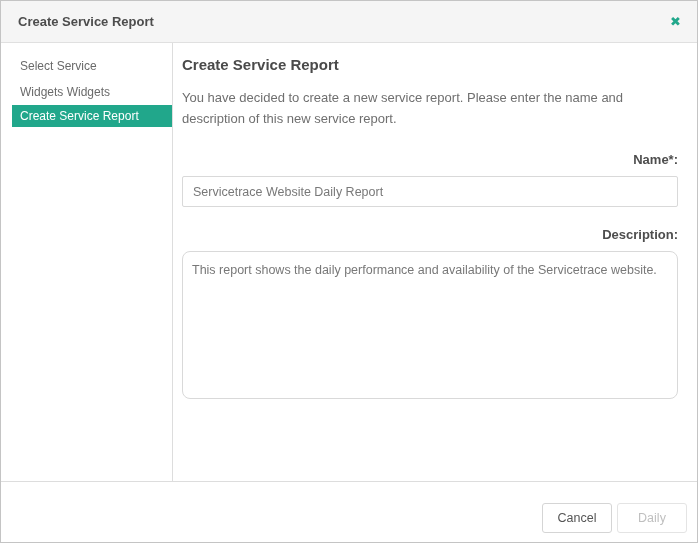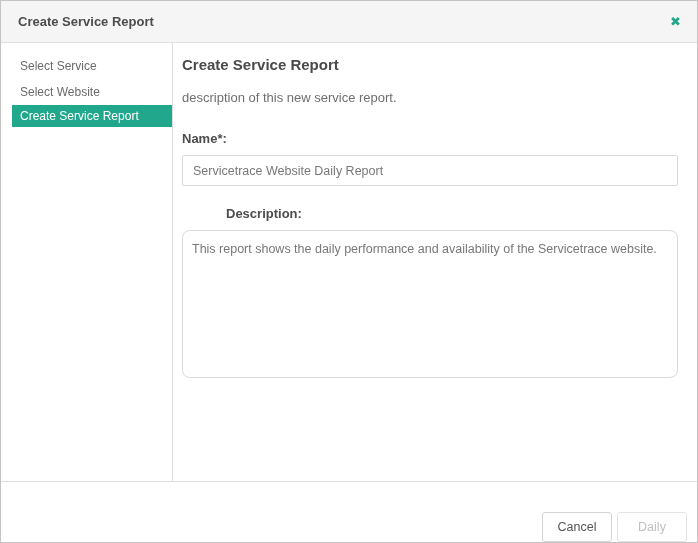--- a/index.html
+++ b/index.html
@@ -62,20 +62,21 @@
     font-size:15px; font-weight:bold; color:#4a4a4a;
     margin-bottom:14px;
   }
   .intro{
     font-size:13px; color:#6f6f6f; line-height:21px;
     margin-bottom:23px;
   }
   .field-label{
     font-size:13px; font-weight:bold; color:#4d4d4d;
     margin-bottom:9px;
+    text-align:right;
   }
   .field-label.desc{ margin-top:20px;margin-left:44px; }
   .text-input{
     display:block; width:100%; height:31px;
     border:1px solid #d9d9d9; border-radius:2px;
     padding:1px 10px;
     font-size:12.5px; color:#787878;
     font-family:inherit; background:#fff; outline:none;
   }
   .text-area{
@@ -84,21 +85,21 @@
     padding:8px 6px 8px 9px;
     font-size:12.5px; color:#787878; line-height:20px;
     font-family:inherit; background:#fff; outline:none;
     resize:none; overflow:hidden;
   }
   
   .dlg-footer{
     flex:0 0 61px;
     border-top:1px solid #dddddd;
     background:#fff;
-    display:flex; align-items:flex-end; justify-content:flex-end;
+    display:flex; align-items:center; justify-content:flex-end;
     gap:5px;
     padding:11px 10px 0 0;
   }
   .btn{
     min-width:70px; height:30px;
     padding:0 14px;
     background:#fff;
     border:1px solid #d5d5d5; border-radius:3px;
     font-size:12.5px; color:#555555;
     font-family:inherit;
@@ -122,31 +123,32 @@
     </button>
   </div>
 
   <div class="dlg-body">
 
     <div class="sidebar">
       <div class="step">
         <span>Select Service</span>
       </div>
       <div class="step">
-        <span>Select Website</span>
+        <span>Widgets Widgets</span>
       </div>
       <div class="step active">
         <span>Create Service Report</span>
       </div>
     </div>
 
     <div class="content">
       <div class="page-heading">Create Service Report</div>
 
       <div class="intro">
+        <div>You have decided to create a new service report. Please enter the name and</div>
         <div>description of this new service report.</div>
       </div>
 
       <div class="field-label">Name*:</div>
       <input class="text-input" type="text" value="Servicetrace Website Daily Report" style="">
 
       <div class="field-label desc">Description:</div>
       <textarea class="text-area" style="">This report shows the daily performance and availability of the Servicetrace website.</textarea>
     </div>
 

